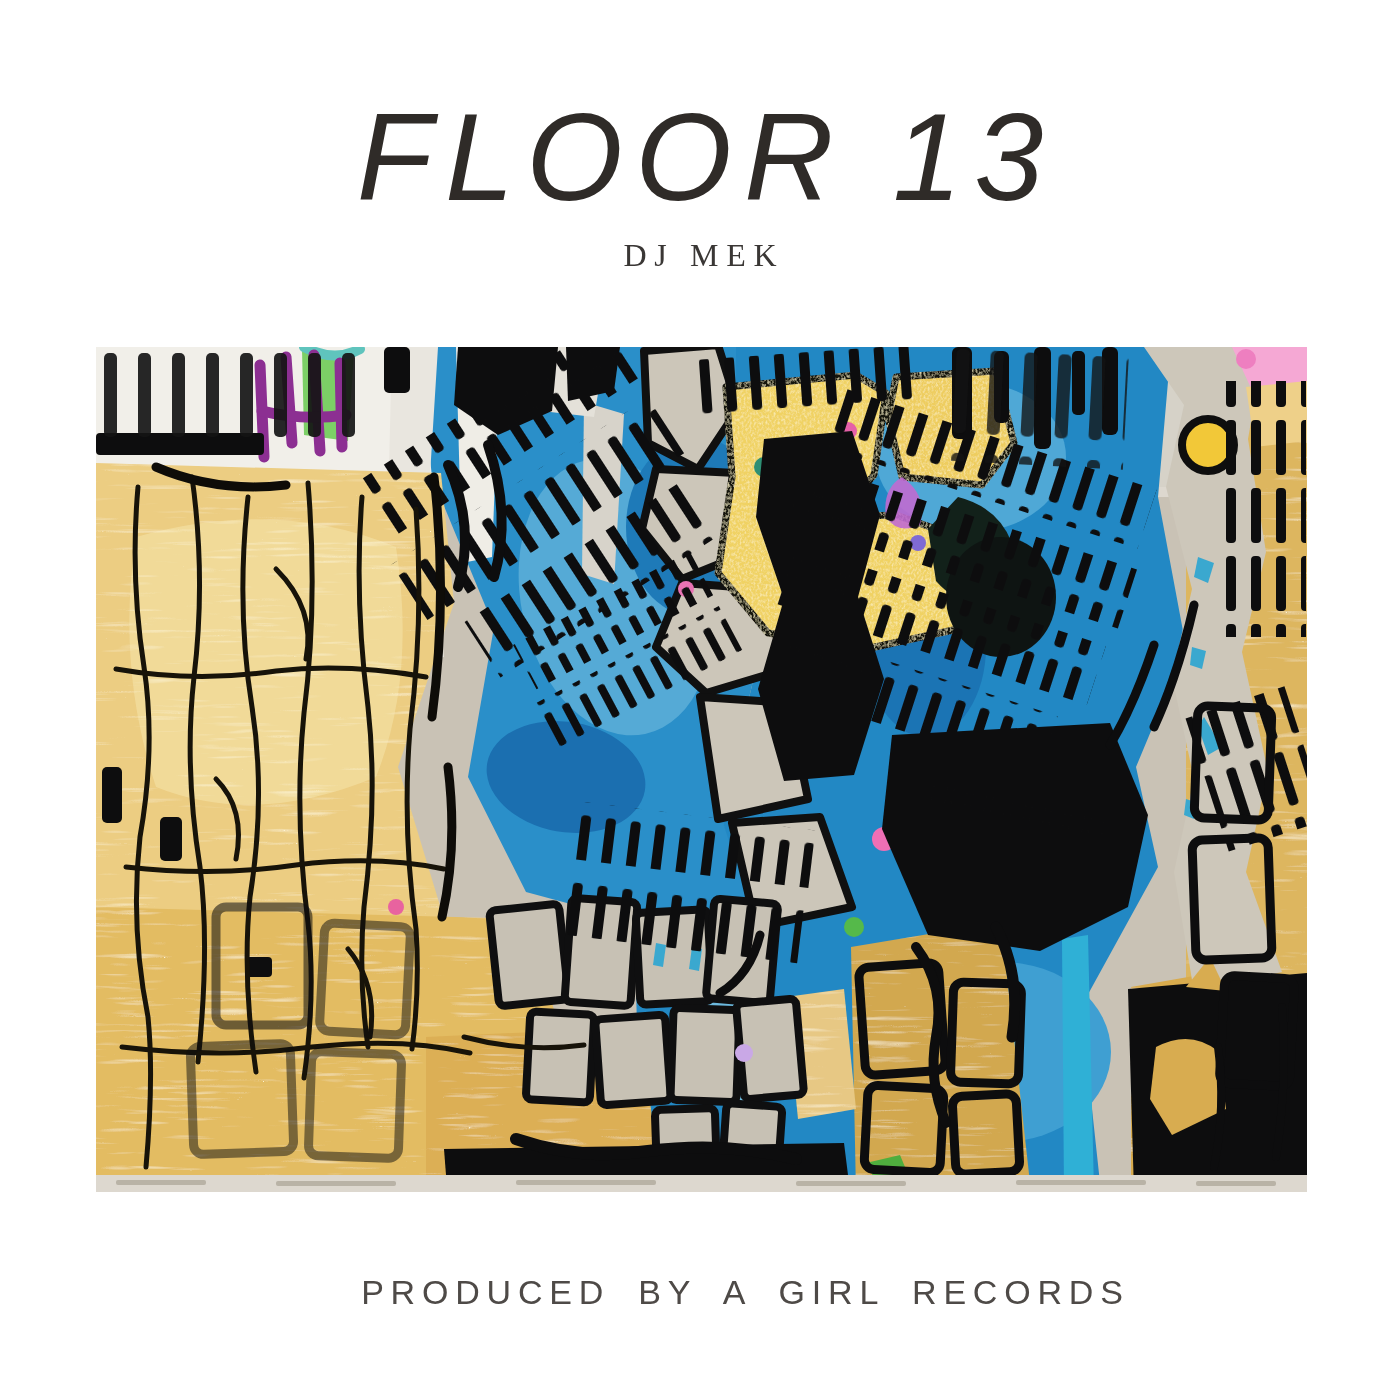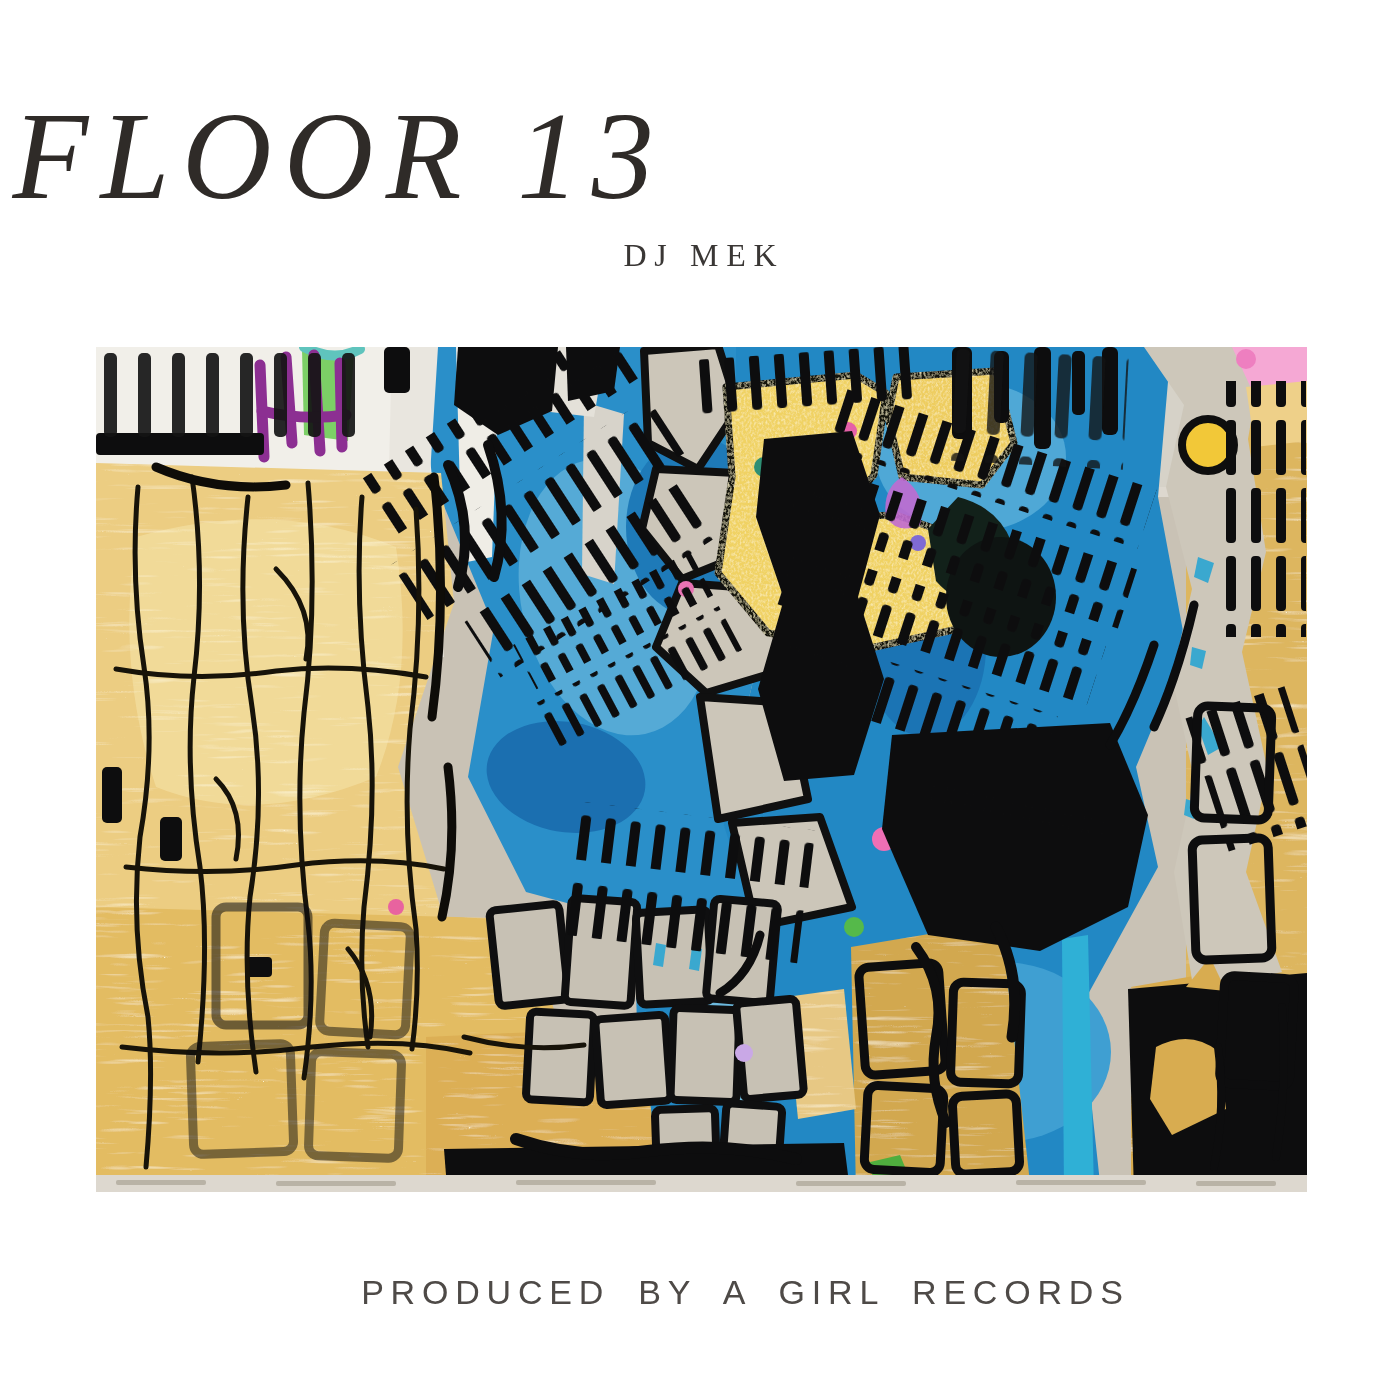--- a/index.html
+++ b/index.html
@@ -7,21 +7,22 @@
     position:relative;
     width:1400px;height:1400px;
     background:#ffffff;
     overflow:hidden;
     font-family:"Liberation Serif", serif;
   }
   .album-title{
     position:absolute;
     top:92px;left:0;width:1400px;
     margin:0;
-    font-family:Liberation Serif, serif;
+    text-align:center;
+    font-family:Liberation Sans, sans-serif;
     font-style:italic;
     font-weight:400;
     font-size:124px;
     line-height:130px;
     letter-spacing:0.10em;
     color:#2f2b28;
     text-indent:0.10em; 
     white-space:nowrap;
   }
   .artist-name{

